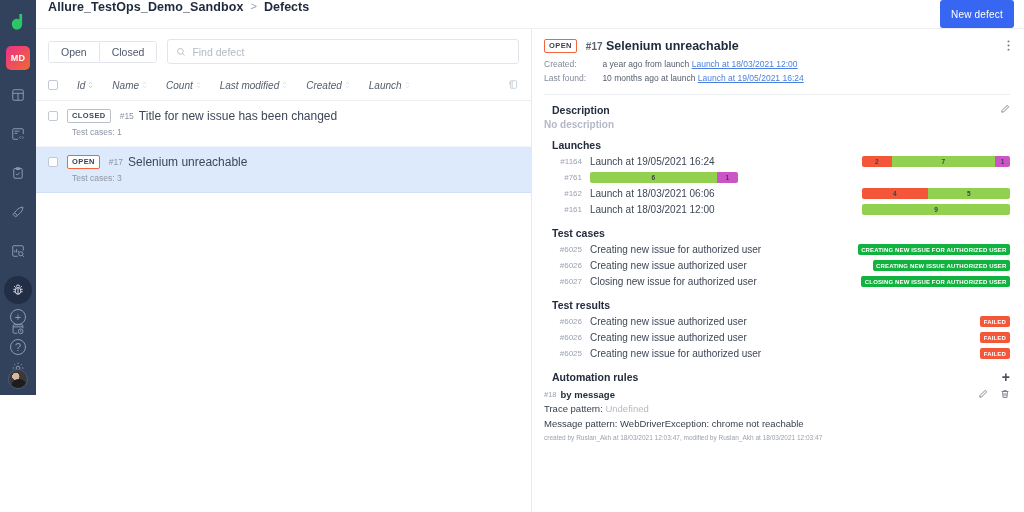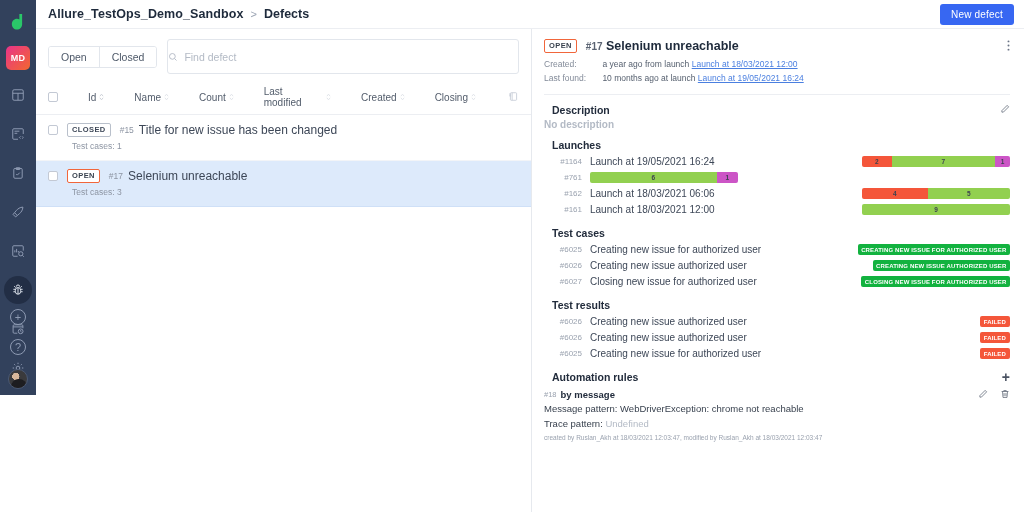--- a/index.html
+++ b/index.html
@@ -52,21 +52,21 @@
   }
   .sb-photo::after{
     content:""; position:absolute; left:2px; bottom:0; width:16px; height:9px;
     border-radius: 8px 8px 0 0; background:#1d1d20;
   }
 
   
   .right-of-sidebar { flex: 1; display: flex; flex-direction: column; min-width:0; }
   .topbar {
     height: 29px; flex: 0 0 29px;
-    display: flex; align-items: center;
+    display: flex; 
     padding: 0 10px 0 12px;
     background: #fff;
     border-bottom: 1px solid #eceef2;
   }
   .crumb {
     font-size: 12.5px; font-weight: bold; color: #1e2a3b; letter-spacing:.1px;
   }
   .crumb-sep { color: #9aa3b2; margin: 0 7px; font-size: 11px; }
   .crumb-current { font-size: 12.5px; font-weight: bold; color: #1e2a3b; }
   .spacer { flex: 1; }
@@ -88,32 +88,32 @@
   .seg {
     display: flex; border: 1px solid #e2e6ec; border-radius: 3px; overflow: hidden; height: 22px;
   }
   .seg-btn {
     font-size: 10.5px; color: #4e5969; background: #fff; border: none;
     padding: 0 12px; height: 100%; cursor: pointer;
     font-family: "Liberation Sans", sans-serif;
   }
   .seg-btn + .seg-btn { border-left: 1px solid #e2e6ec; }
   .search {
-    flex: 1; height: 35px; border: 1px solid #e2e6ec; border-radius: 3px;
-    display: flex; align-items: center; padding: 0 0; gap: 6px; background: #fff;
+    flex: 1; height: 25px; border: 1px solid #e2e6ec; border-radius: 3px;
+    display: flex; align-items: center; padding: 0 8px; gap: 6px; background: #fff;
   }
   .search input {
     border: none; outline: none; flex: 1; font-size: 10.5px; color: #5a6372;
     font-family: "Liberation Sans", sans-serif; background: transparent;
   }
   .search input::placeholder { color: #b3bac5; }
 
   .colhead {
-    display: flex; align-items: center; gap: 16px;
-    padding: 4px 12px 6px 12px; border-bottom: 1px solid #eceef2;
+    display: flex; align-items: center; gap: 5px;
+    padding: 4px 12px 6px 12px; border-bottom: 1px solid #eceef2; font-style: italic;
   }
   .chk {
     width: 10px; height: 10px; border: 1.2px solid #c3c9d4; border-radius: 2px; background:#fff;
     flex: 0 0 10px;
   }
   .col {
     display: inline-flex; align-items: center; gap: 3px;
     font-size: 10px; color: #525c6b; margin-left: 14px;
   }
   .sortarrows { display:flex; flex-direction:column; gap:1px; opacity:.55; }
@@ -352,21 +352,21 @@
           </div>
           <div class="col">
             <span>Created</span>
             <span class="sortarrows">
               <svg width="5" height="8" viewBox="0 0 6 10" fill="none" stroke="#c3c9d4" stroke-width="1.1">
                   <path d="M1 4 3 1.5 5 4M1 6 3 8.5 5 6"></path>
                 </svg>
             </span>
           </div>
           <div class="col">
-            <span>Closing</span>
+            <span>Launch</span>
             <span class="sortarrows">
               <svg width="5" height="8" viewBox="0 0 6 10" fill="none" stroke="#c3c9d4" stroke-width="1.1">
                   <path d="M1 4 3 1.5 5 4M1 6 3 8.5 5 6"></path>
                 </svg>
             </span>
           </div>
           <div class="spacer2"></div>
           <span class="colicon">
             <svg width="11" height="11" viewBox="0 0 16 16" fill="none" stroke="currentColor" stroke-width="1.2">
               <rect x="3.5" y="2.5" width="9" height="11" rx="1.2"></rect>
@@ -542,26 +542,26 @@
                 <path d="M11.4 2.2 13.8 4.6 5.4 13H3v-2.4z"></path>
               </svg>
             </span>
             <span class="icon-btn">
               <svg width="10" height="10" viewBox="0 0 16 16" fill="none" stroke="currentColor" stroke-width="1.2">
                 <path d="M2.5 4h11M6 4V2.5h4V4M4 4l.8 9.5h6.4L12 4M6.5 6.5v5M9.5 6.5v5"></path>
               </svg>
             </span>
           </div>
           <div class="arule-line">
+            <span>Trace pattern:</span>
+            <span class="muted">Undefined</span>
+          </div>
+          <div class="arule-line">
             <span>Message pattern:</span>
             <span>WebDriverException: chrome not reachable</span>
           </div>
-          <div class="arule-line">
-            <span>Trace pattern:</span>
-            <span class="muted">Undefined</span>
-          </div>
           <div class="arule-foot">created by Ruslan_Akh at 18/03/2021 12:03:47, modified by Ruslan_Akh at 18/03/2021 12:03:47</div>
         </div>
 
       </div>
     </div>
   </div>
 </div>
 
 </body></html>

